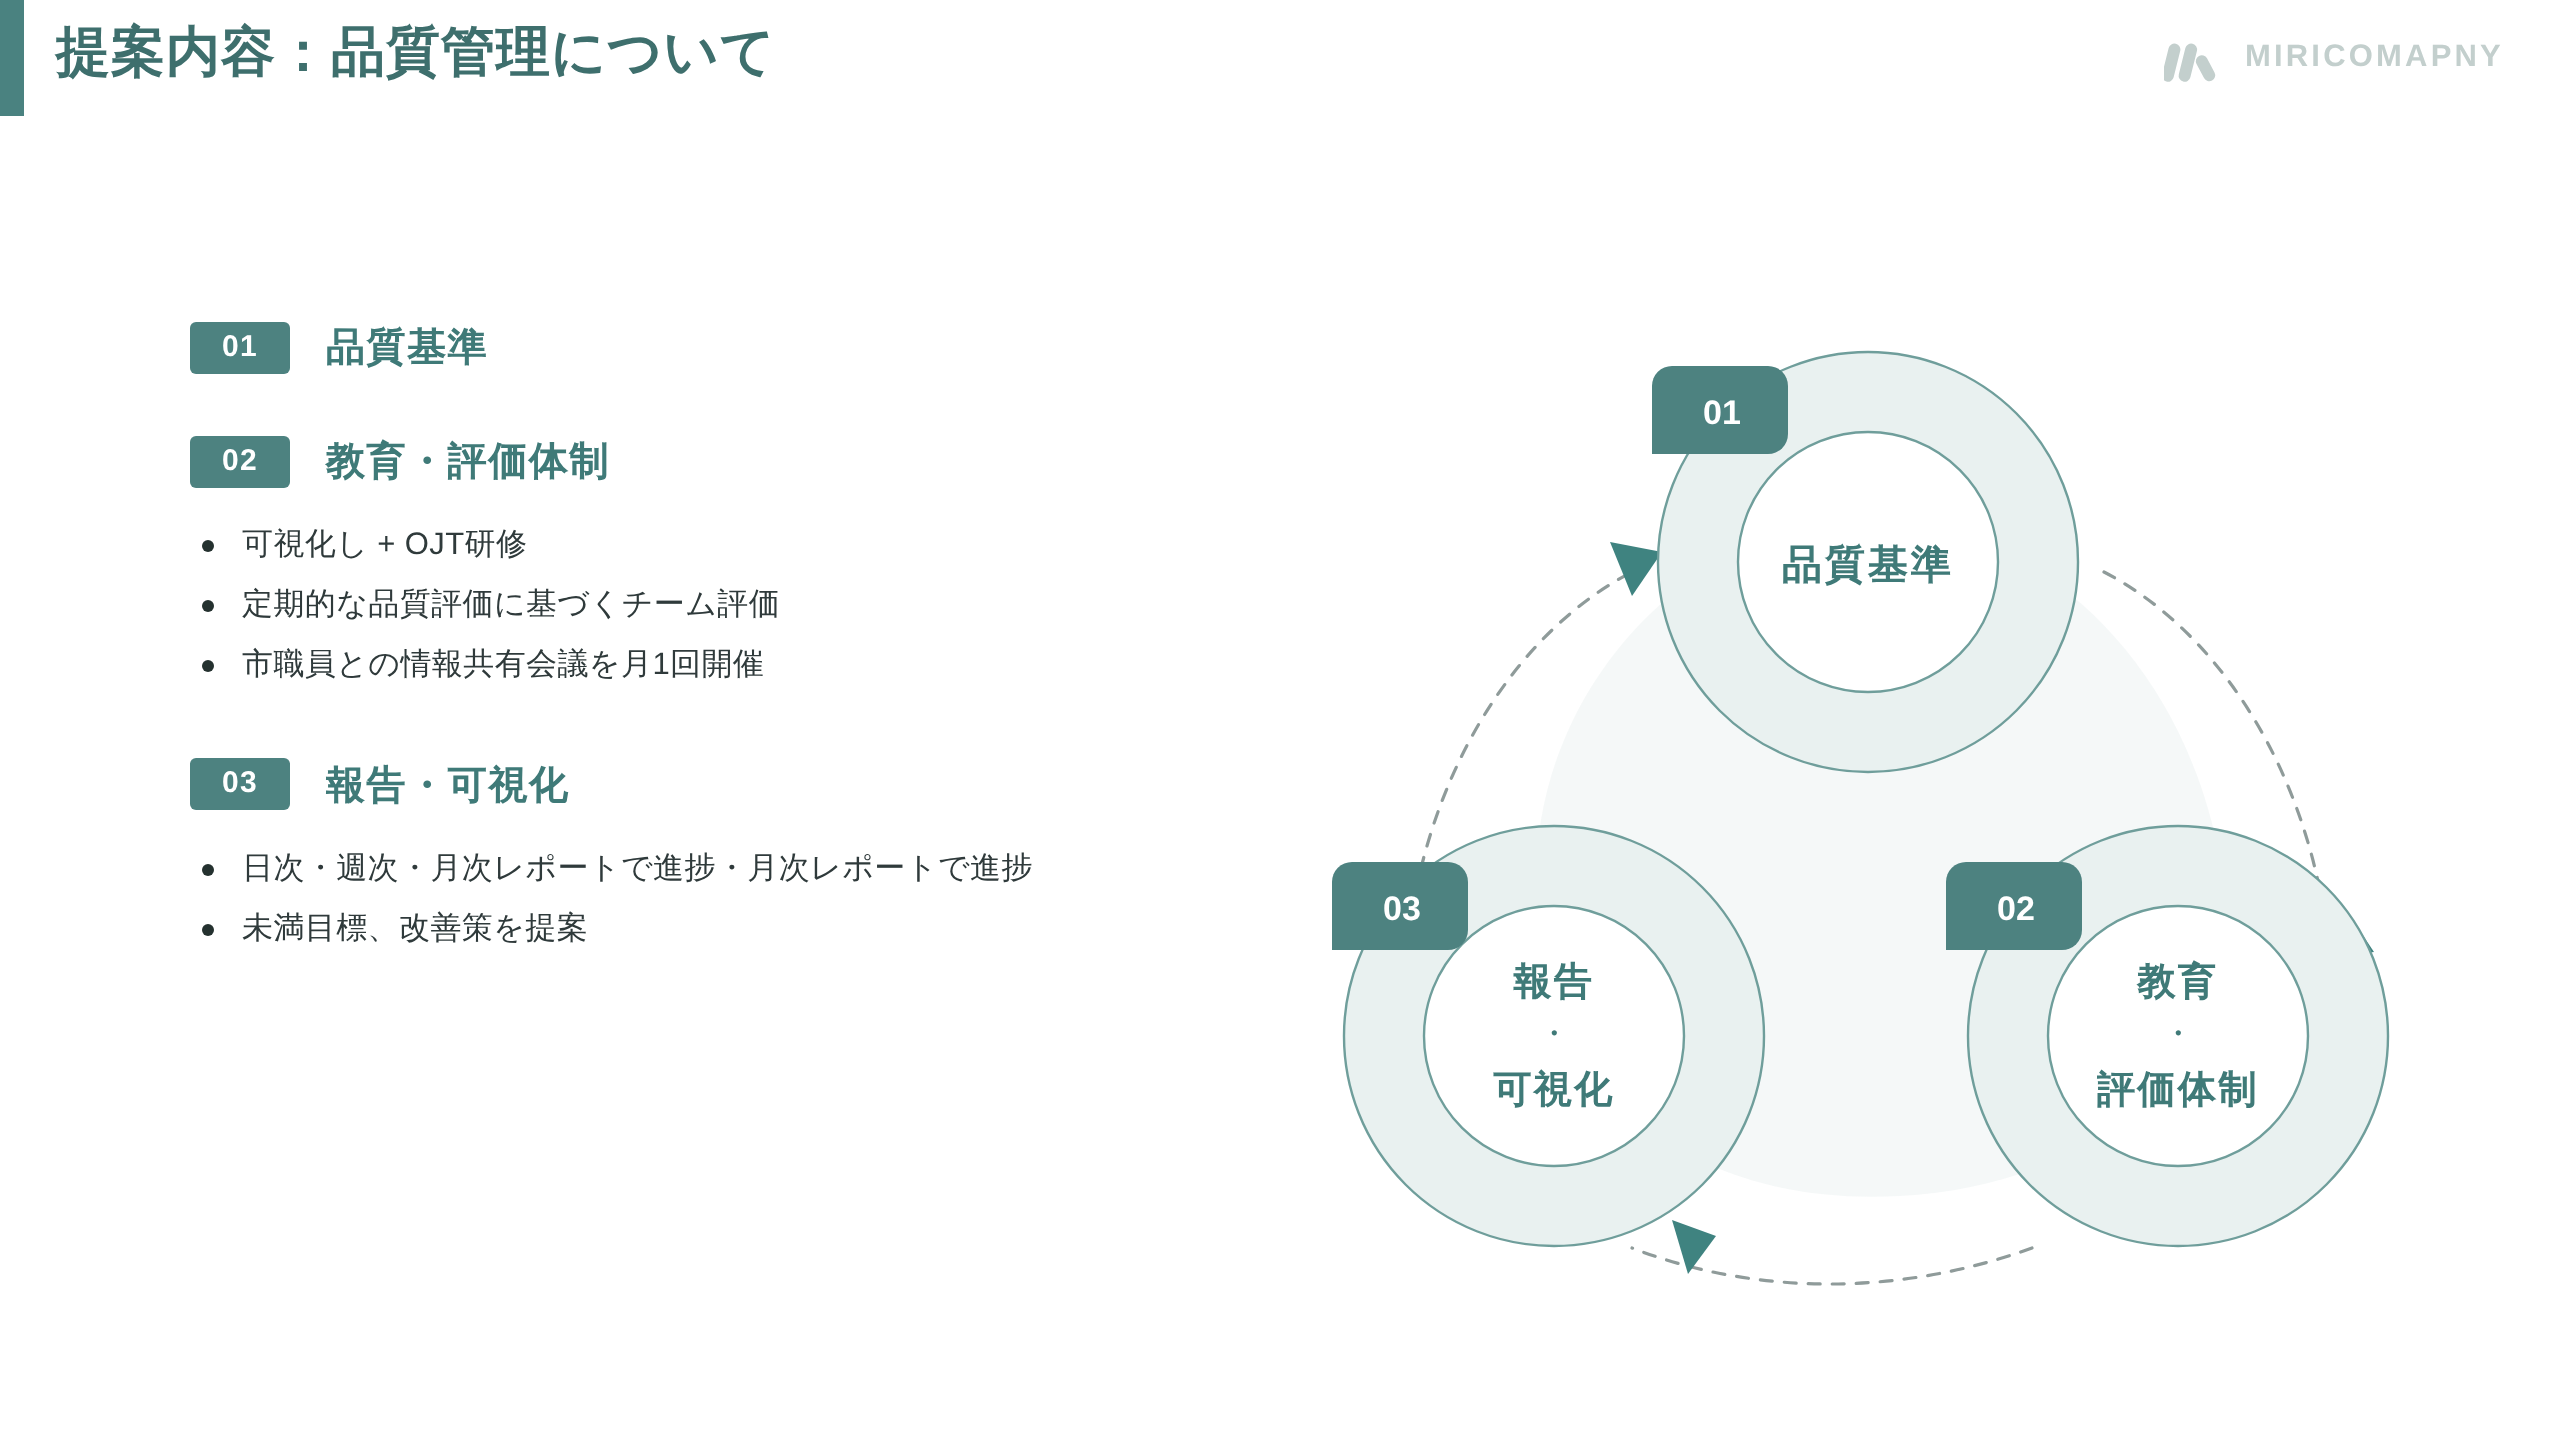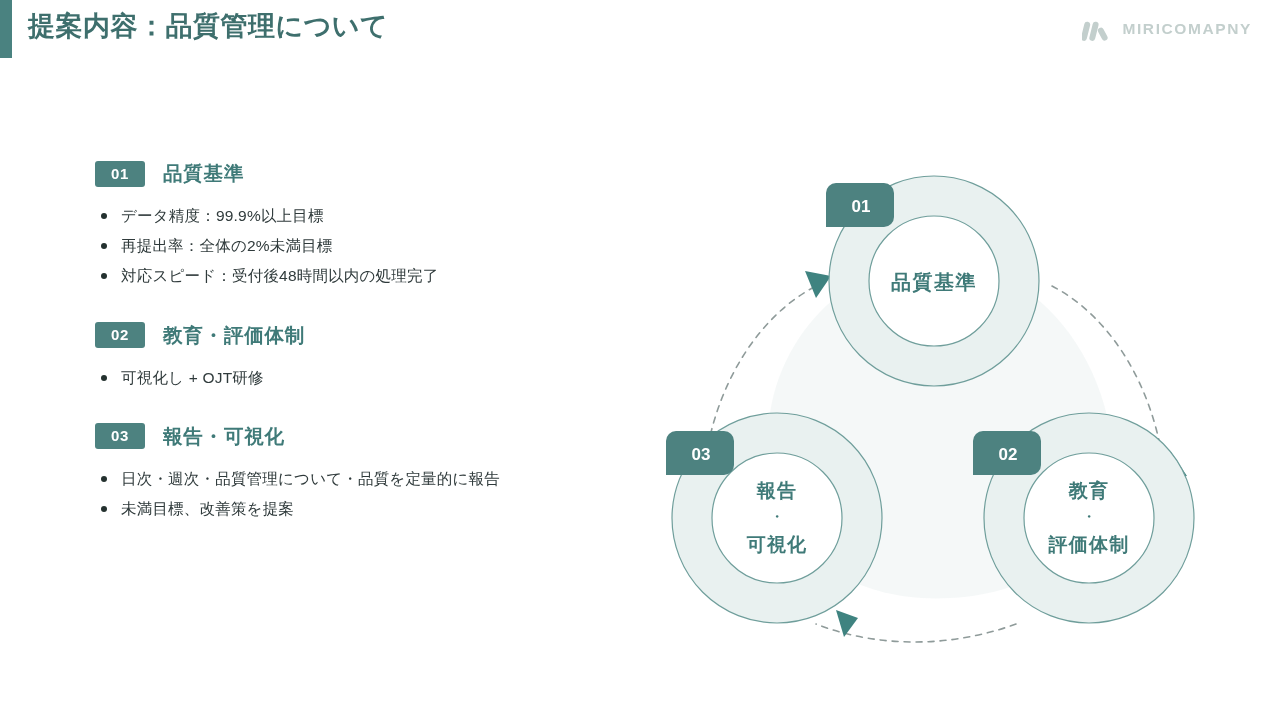--- a/index.html
+++ b/index.html
@@ -162,44 +162,41 @@
     </div>
   </div>
 
   <div class="left-col">
 
     <div class="section">
       <div class="sec-head">
         <span class="sec-num">01</span>
         <span class="sec-title">品質基準</span>
       </div>
-      <ul class="bullets">
-        <li>データ精度：99.9%以上目標</li>
-        <li>再提出率：全体の2%未満目標</li>
-        <li>対応スピード：受付後48時間以内の処理完了</li>
-      </ul>
     </div>
 
     <div class="section">
       <div class="sec-head">
         <span class="sec-num">02</span>
         <span class="sec-title">教育・評価体制</span>
       </div>
       <ul class="bullets">
         <li>可視化し + OJT研修</li>
+        <li>定期的な品質評価に基づくチーム評価</li>
+        <li>市職員との情報共有会議を月1回開催</li>
       </ul>
     </div>
 
     <div class="section">
       <div class="sec-head">
         <span class="sec-num">03</span>
         <span class="sec-title">報告・可視化</span>
       </div>
       <ul class="bullets">
-        <li>日次・週次・品質管理について・品質を定量的に報告</li>
+        <li>日次・週次・月次レポートで進捗・月次レポートで進捗</li>
         <li>未満目標、改善策を提案</li>
       </ul>
     </div>
 
   </div>
 
   <div class="diagram">
     <svg width="620" height="520" viewBox="0 0 620 520">
 
       <g>

